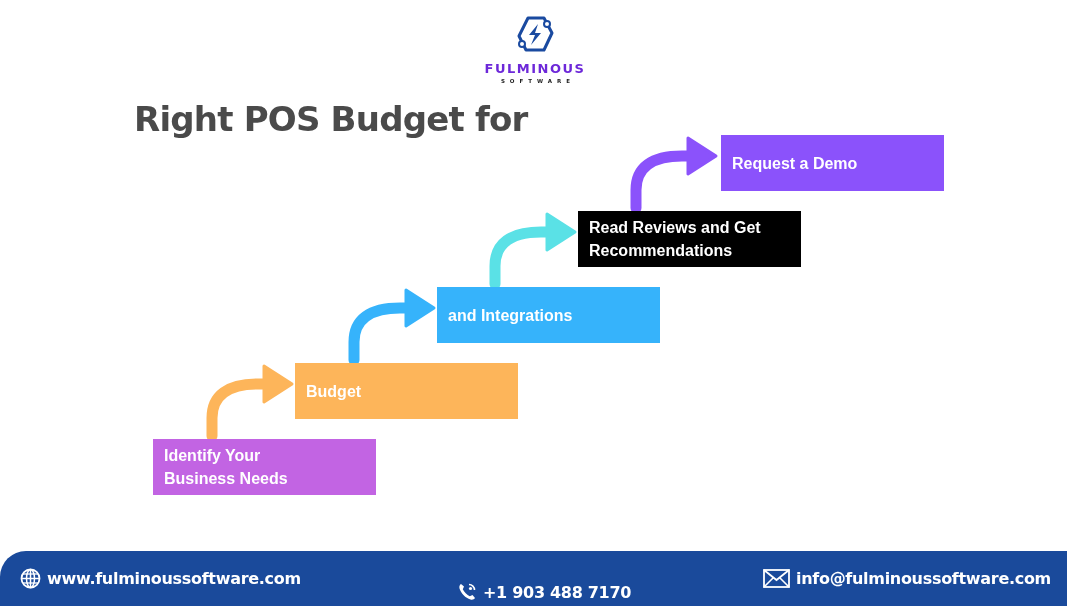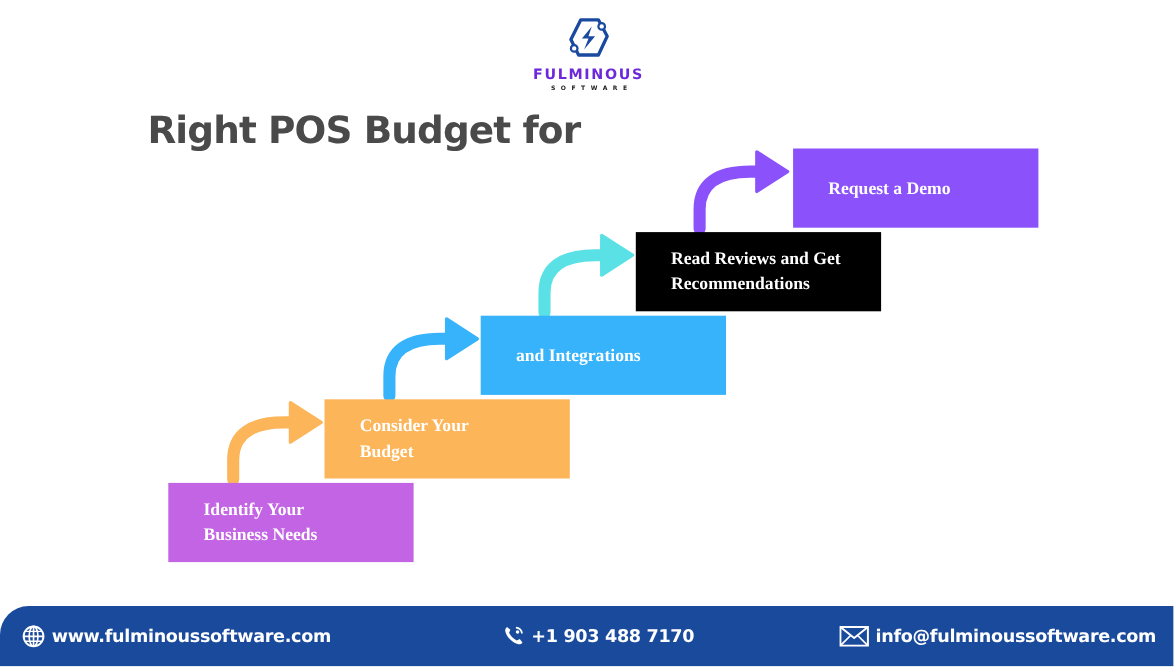--- a/index.html
+++ b/index.html
@@ -8,21 +8,21 @@
     .canvas { position: absolute; left: 0; top: 0; width: 1067px; height: 606px; background: #ffffff; border-radius: 22px 22px 0 0; overflow: hidden; }
 
     .logo { position: absolute; left: 470px; top: 10px; width: 130px; height: 76px; }
     .logo svg { position: absolute; left: 44px; top: 4px; }
     .logo-word { position: absolute; left: 0; top: 51px; width: 130px; text-align: center; color: #6d28d9; font-family: "DejaVu Sans", sans-serif; font-weight: bold; font-size: 13px; letter-spacing: 1.5px; }
     .logo-sub { position: absolute; left: 0; top: 68px; width: 130px; text-align: center; color: #222; font-family: "DejaVu Sans", sans-serif; font-size: 5.5px; letter-spacing: 5px; font-weight: bold; padding-left: 6px; }
 
     .title { position: absolute; left: 134px; top: 98px; width: 420px; color: #4a4a4a; font-family: "DejaVu Sans", sans-serif; font-weight: bold; font-size: 34px; line-height: 43px; letter-spacing: -0.8px; }
     .title span { display: block; white-space: nowrap; }
 
-    .step { position: absolute; width: 223px; height: 72px; color: #ffffff; font-family: Liberation Serif, serif; font-weight: bold; font-size: 16px; line-height: 23px; padding-left: 32px; display: flex; flex-direction: column; justify-content: center; }
+    .step { position: absolute; width: 223px; height: 56px; color: #ffffff; font-family: Liberation Sans, sans-serif; font-weight: bold; font-size: 16px; line-height: 23px; padding-left: 11px; display: flex; flex-direction: column; justify-content: center; }
     .step span { display: block; white-space: nowrap; }
     .arrow { position: absolute; }
 
     .footer { position: absolute; left: 0; top: 551px; width: 1067px; height: 55px; background: #1a4a9b; border-radius: 0 0 0 0; }
     .f-item { position: absolute; top: 564px; height: 28px; display: flex; align-items: center; color: #ffffff; font-family: "DejaVu Sans", sans-serif; font-weight: bold; font-size: 16px; white-space: nowrap; letter-spacing: -0.3px; }
     .f-item svg { margin-right: 6px; flex-shrink: 0; }
   </style>
 </head>
 <body>
 
@@ -58,21 +58,20 @@
   <svg class="arrow" style="left:624px; top:132px;" width="95" height="80" viewBox="0 0 95 80">
     <path d="M12 76 L12 58 C12 35 28 24 58 24 L68 24" fill="none" stroke="#8b52fb" stroke-width="11" stroke-linecap="round"></path>
     <polygon points="64,6 92,24 64,42" fill="#8b52fb" stroke="#8b52fb" stroke-width="3" stroke-linejoin="round"></polygon>
   </svg>
 
   <div class="step" style="left:153px; top:439px; background:#c264e3;">
     <span>Identify Your</span>
     <span>Business Needs</span>
   </div>
   <div class="step" style="left:295px; top:363px; background:#fdb55a;">
-    <span>Consider Your</span>
     <span>Budget</span>
   </div>
   <div class="step" style="left:437px; top:287px; background:#36b3fb;">
     <span>and Integrations</span>
   </div>
   <div class="step" style="left:578px; top:211px; background:#000000;">
     <span>Read Reviews and Get</span>
     <span>Recommendations</span>
   </div>
   <div class="step" style="left:721px; top:135px; background:#8b52fb;">
@@ -86,21 +85,21 @@
       <circle cx="10.5" cy="10.5" r="9" fill="none" stroke="#fff" stroke-width="1.8"></circle>
       <ellipse cx="10.5" cy="10.5" rx="4" ry="9" fill="none" stroke="#fff" stroke-width="1.5"></ellipse>
       <line x1="10.5" y1="1.5" x2="10.5" y2="19.5" stroke="#fff" stroke-width="1.5"></line>
       <line x1="1.5" y1="10.5" x2="19.5" y2="10.5" stroke="#fff" stroke-width="1.5"></line>
       <line x1="3" y1="6" x2="18" y2="6" stroke="#fff" stroke-width="1.3"></line>
       <line x1="3" y1="15" x2="18" y2="15" stroke="#fff" stroke-width="1.3"></line>
     </svg>
     <span>www.fulminoussoftware.com</span>
   </div>
 
-  <div class="f-item" style="left:457px;">
+  <div class="f-item" style="left:457px;margin-top:14px;">
     <svg width="20" height="20" viewBox="0 0 20 20">
       <path d="M4 2 C2.5 3 2 4.5 2.5 6.5 C4 11.5 8.5 16 13.5 17.5 C15.5 18 17 17.5 18 16 L15.5 13 L12.8 14.2 C10 13 7 10 5.8 7.2 L7 4.5 Z" fill="#fff"></path>
       <path d="M12 2.5 A5.5 5.5 0 0 1 17.5 8" fill="none" stroke="#fff" stroke-width="1.6"></path>
       <circle cx="13.5" cy="6.5" r="1.6" fill="#fff"></circle>
     </svg>
     <span>+1 903 488 7170</span>
   </div>
 
   <div class="f-item" style="left:763px;justify-content:center;">
     <svg width="27" height="19" viewBox="0 0 27 19">

